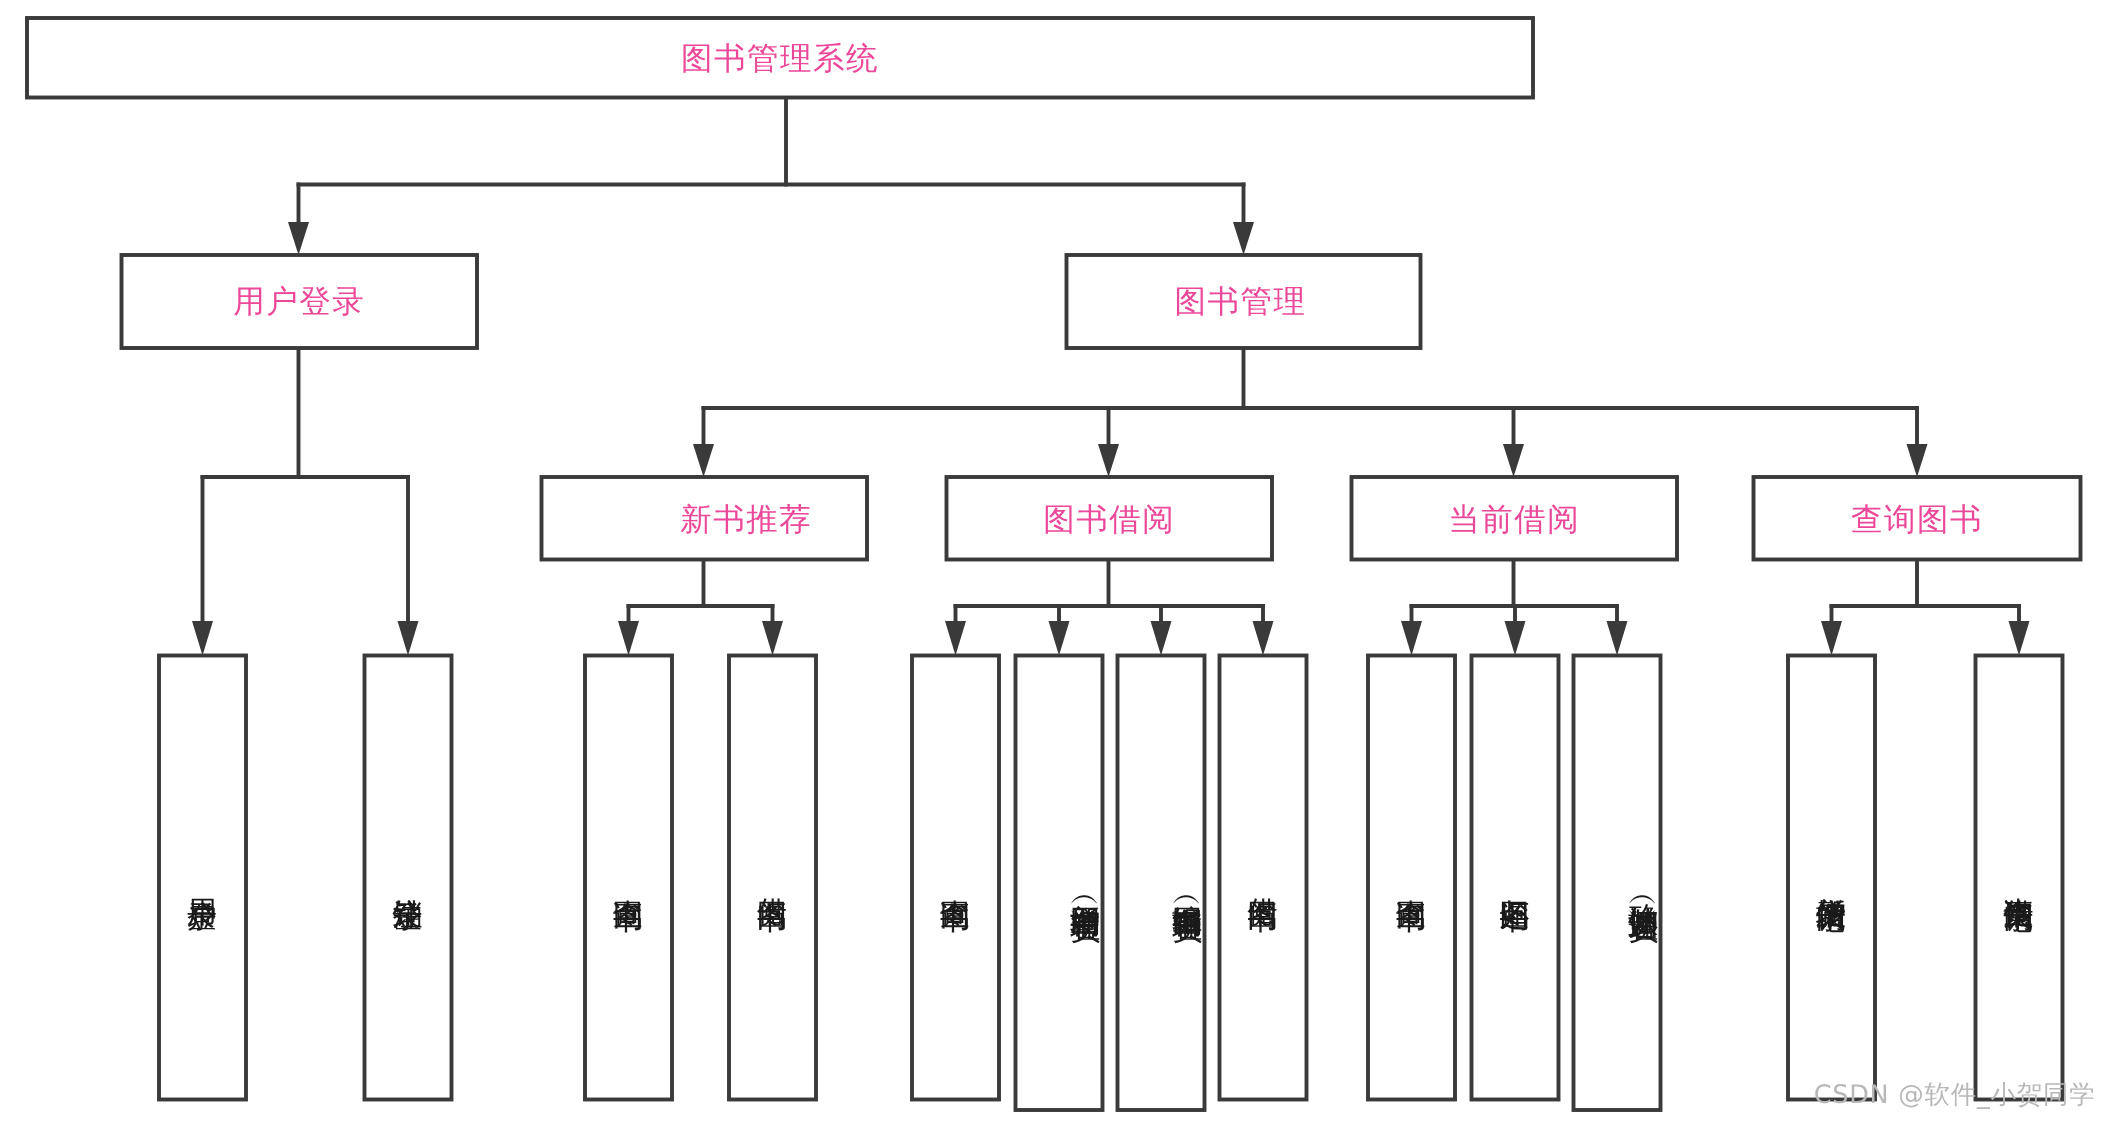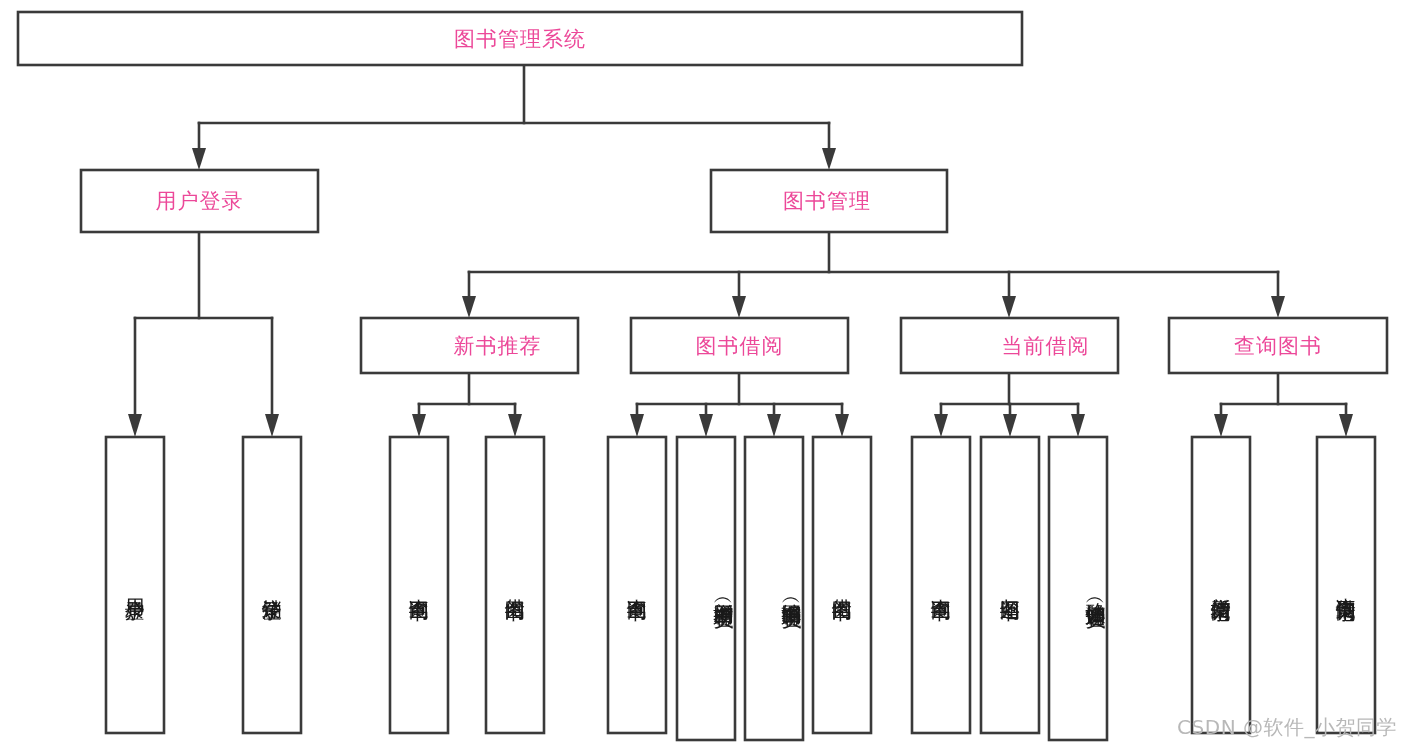--- a/index.html
+++ b/index.html
@@ -66,21 +66,21 @@
     color: #ec4899;
     letter-spacing: 1px;
     pointer-events: none;
     white-space: nowrap;
   }
   #watermark {
     position: absolute;
     right: 8px;
     bottom: 6px;
     font-family: "DejaVu Sans", "Liberation Sans", sans-serif;
-    font-size: 20px;
+    font-size: 17px;
     color: #b8b8b8;
     letter-spacing: 0.5px;
     white-space: nowrap;
     pointer-events: none;
   }
 </style>
 </head>
 <body>
 
 <div id="diagram-root">
@@ -194,21 +194,21 @@
     <rect class="node-box" x="1317" y="437" width="58" height="296"></rect>
   </svg>
 
   <div class="hlabel-wrap" style="left:18px; top:12px; width:1004px; height:53px;">图书管理系统</div>
 
   <div class="hlabel-wrap" style="left:81px; top:170px; width:237px; height:62px;">用户登录</div>
   <div class="hlabel-wrap" style="left:711px; top:170px; width:232px; height:62px;">图书管理</div>
 
   <div class="hlabel-wrap" style="left:361px; top:318px; width:217px; height:55px;margin-left:28px;">新书推荐</div>
   <div class="hlabel-wrap" style="left:631px; top:318px; width:217px; height:55px;text-align:center;">图书借阅</div>
-  <div class="hlabel-wrap" style="left:901px; top:318px; width:217px; height:55px;padding-left:36px;">当前借阅</div>
+  <div class="hlabel-wrap" style="left:901px; top:318px; width:217px; height:55px;">当前借阅</div>
   <div class="hlabel-wrap" style="left:1169px; top:318px; width:218px; height:55px;">查询图书</div>
 
   <div class="vlabel-wrap" style="left:106px; top:437px; width:58px; height:296px;">用户登录</div>
   <div class="vlabel-wrap" style="left:243px; top:437px; width:58px; height:296px;">注销登录</div>
   <div class="vlabel-wrap" style="left:390px; top:437px; width:58px; height:296px;">查询图书</div>
   <div class="vlabel-wrap" style="left:486px; top:437px; width:58px; height:296px;">借阅图书</div>
   <div class="vlabel-wrap" style="left:608px; top:437px; width:58px; height:296px;">查询图书</div>
   <div class="vlabel-wrap" style="left:677px; top:443px; width:58px; height:297px; align-items:flex-start;">新增图书（管理员）</div>
   <div class="vlabel-wrap" style="left:745px; top:443px; width:58px; height:297px; align-items:flex-start;">编辑图书（管理员）</div>
   <div class="vlabel-wrap" style="left:813px; top:437px; width:58px; height:296px;">借阅图书</div>

